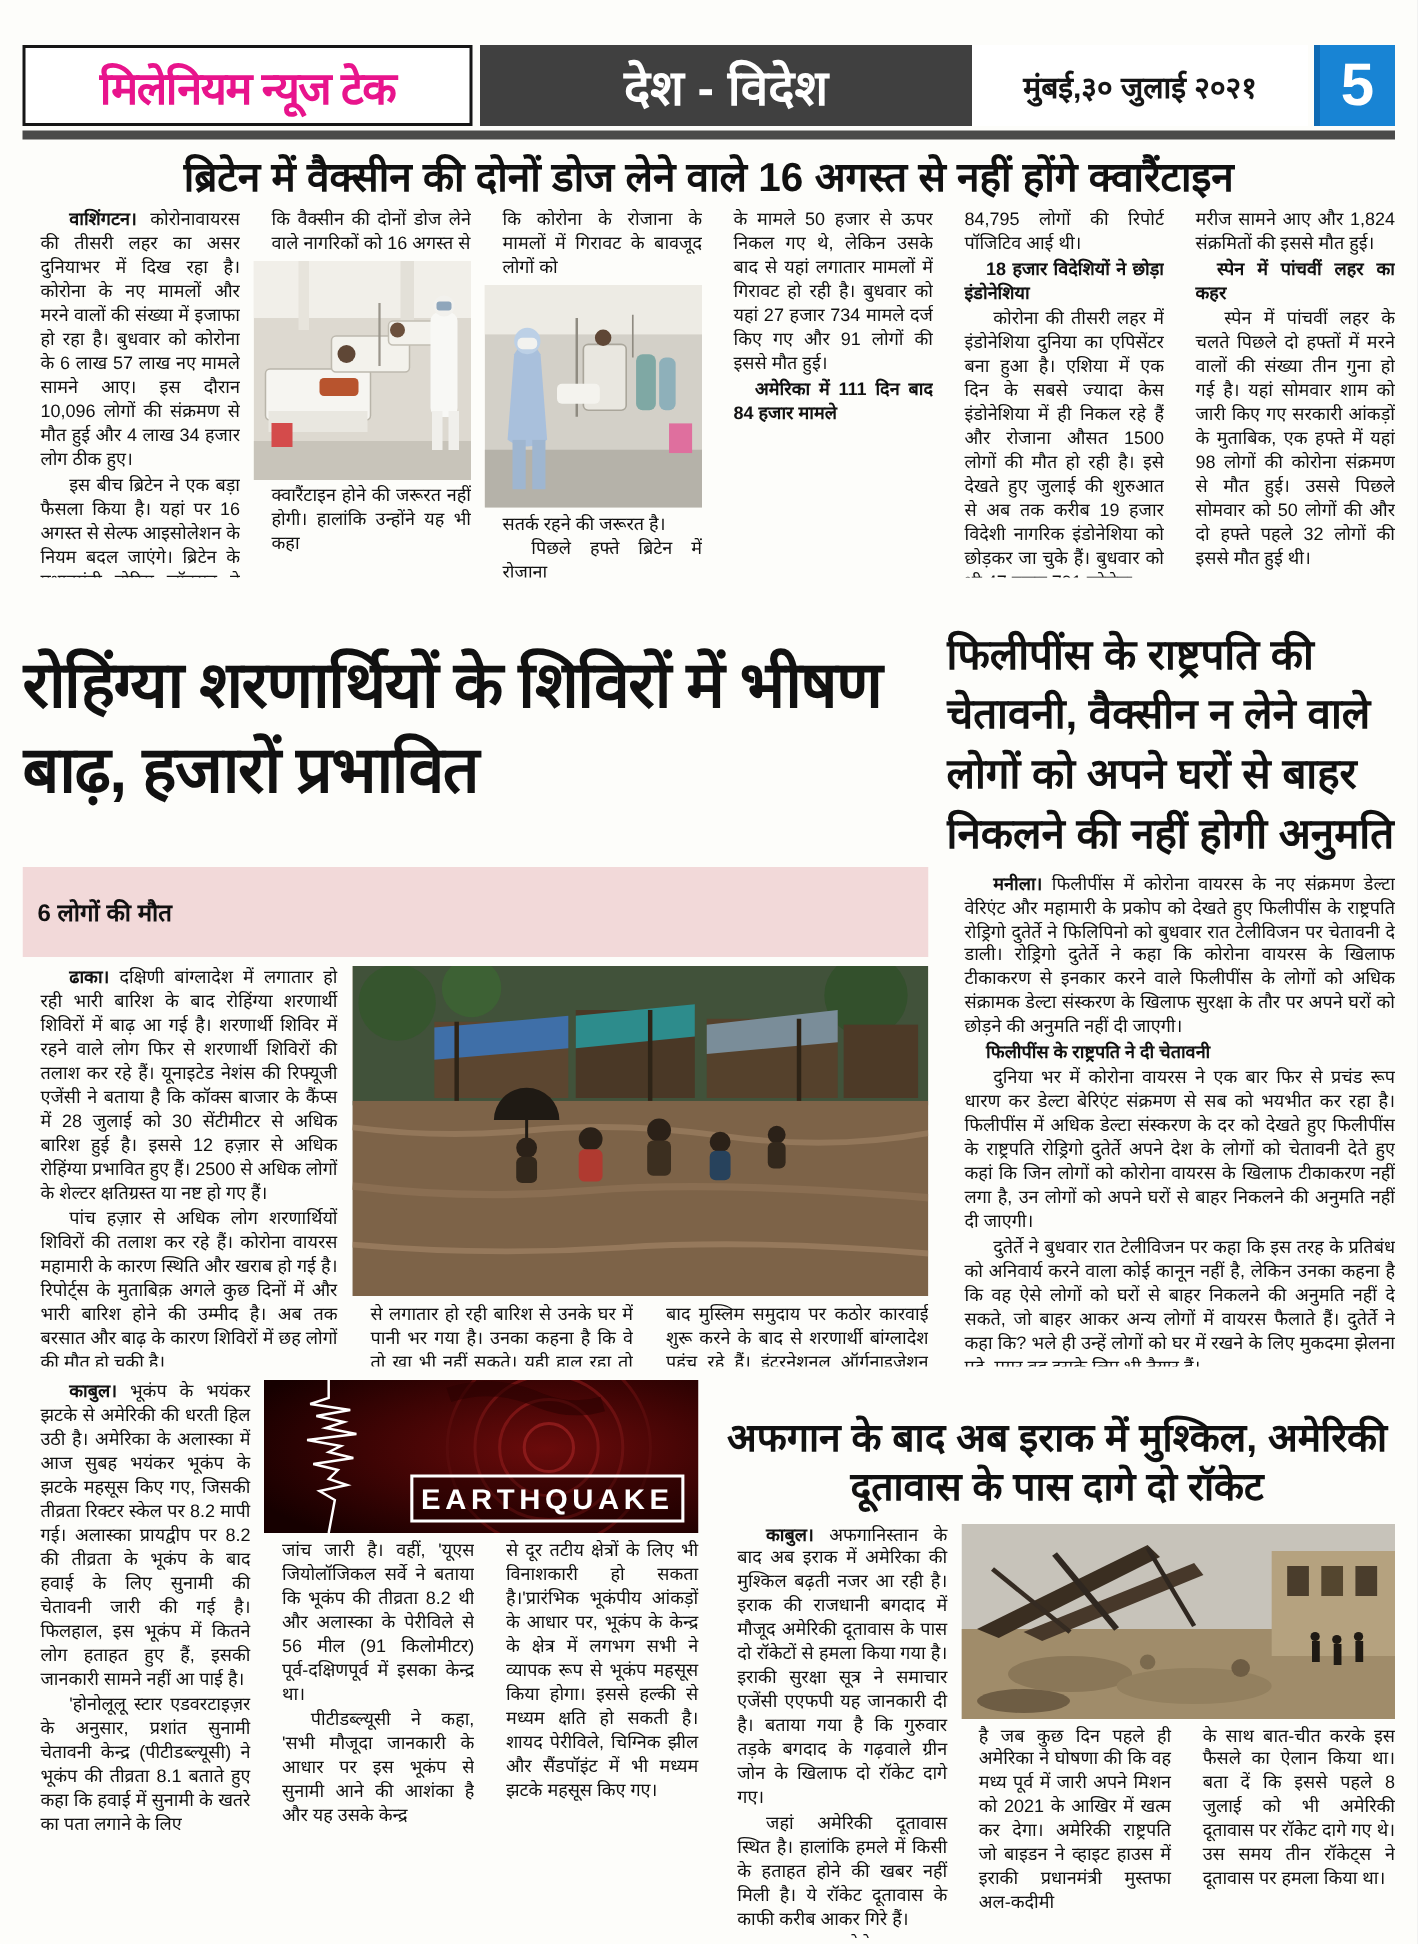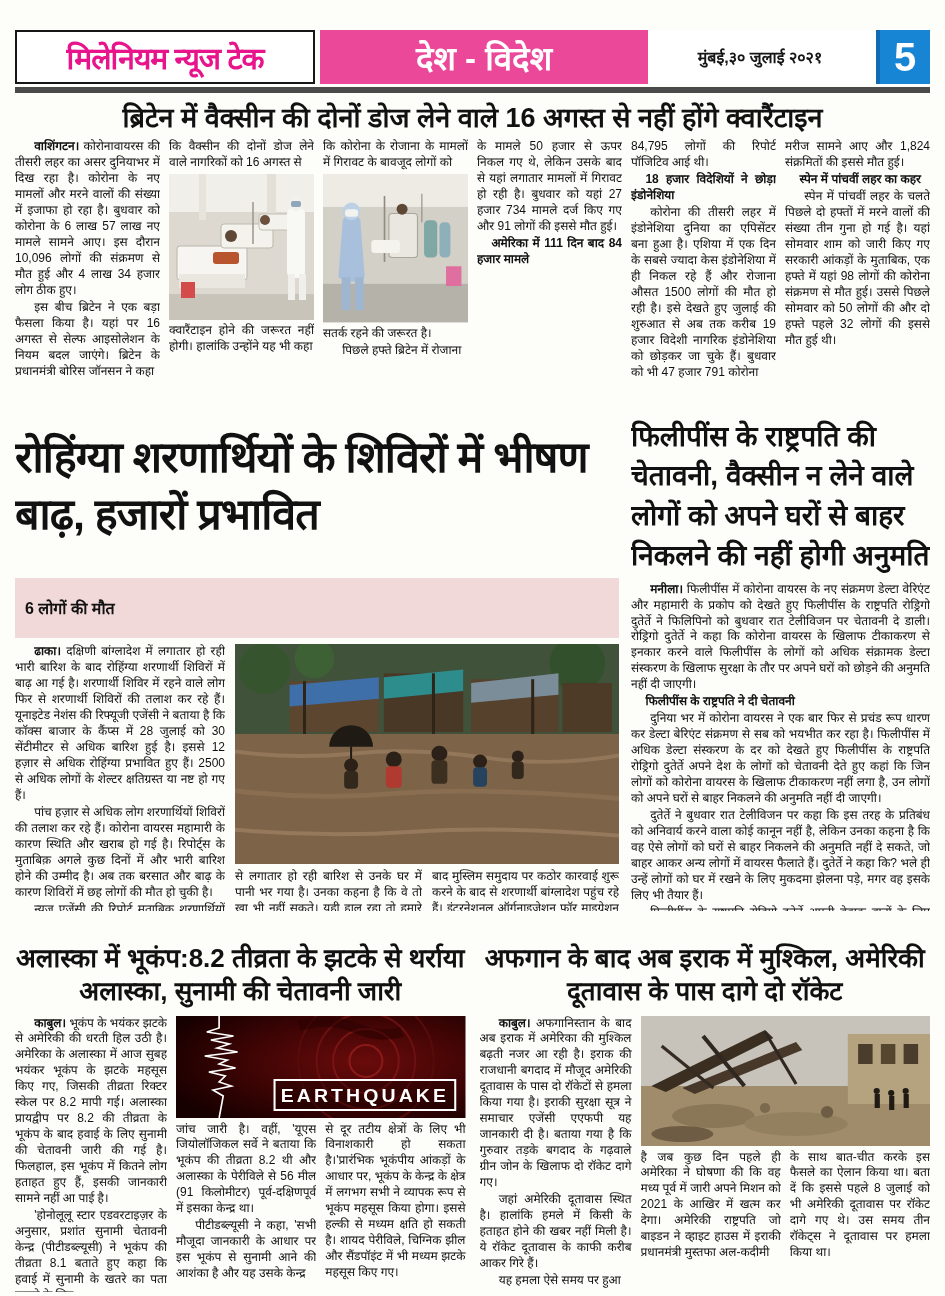--- a/index.html
+++ b/index.html
@@ -11,38 +11,38 @@
   .inner { padding:30px 15px 0 15px; }
 
   
   .masthead { display:flex; align-items:stretch; height:54px; }
   .brand {
     width:296px; border:2.5px solid #161616; background:#fff;
     display:flex; align-items:center; justify-content:center;
     font-size:30px; font-weight:bold; color:#e8148c; letter-spacing:-1px;
   }
   .section-bar {
-    flex:1; background:#ec4899; color:#fff; margin-left:5px;
+    flex:1; background:#404040; color:#fff; margin-left:5px;
     display:flex; align-items:center; justify-content:center;
     font-size:33px; font-weight:bold;
   }
   .edition {
     width:224px; background:#fff; display:flex; align-items:center; justify-content:center;
-    font-size:16px; font-weight:bold; color:#161616;
+    font-size:20px; font-weight:bold; color:#161616;
   }
   .pageno {
     width:50px; background:#1884d4; color:#fff; margin-left:4px;
     border-left:4px solid #0f6ab3;
     display:flex; align-items:center; justify-content:center;
     font-size:40px; font-weight:bold;
   }
   .header-rule { height:6px; background:#4a4a4a; margin-top:3px; }
 
   
-  p { margin:0 0 1px 0; font-size:12px; line-height:1.33; text-align:justify; }
+  p { margin:0 0 1px 12px; font-size:12px; line-height:1.33; text-align:justify; }
   .ind { text-indent:1.6em; }
   .subhead { font-weight:bold; text-indent:1.2em; }
   .lead b { font-weight:bold; }
 
   
   .h-britain { text-align:center; font-size:27px; font-weight:bold; line-height:1.2; margin:9px 0 5px; }
   .cols6 { display:flex; gap:9px; height:246px; }
   .cols6 .col { flex:1; overflow:hidden; }
   .photo { display:block; width:100%; margin:3px 0; }
 
@@ -225,21 +225,20 @@
         <p class="subhead">फिलीपींस के राष्ट्रपति ने दी चेतावनी</p>
         <p class="ind">दुनिया भर में कोरोना वायरस ने एक बार फिर से प्रचंड रूप धारण कर डेल्टा बेरिएंट संक्रमण से सब को भयभीत कर रहा है। फिलीपींस में अधिक डेल्टा संस्करण के दर को देखते हुए फिलीपींस के राष्ट्रपति रोड्रिगो दुतेर्ते अपने देश के लोगों को चेतावनी देते हुए कहां कि जिन लोगों को कोरोना वायरस के खिलाफ टीकाकरण नहीं लगा है, उन लोगों को अपने घरों से बाहर निकलने की अनुमति नहीं दी जाएगी।</p>
         <p class="ind">दुतेर्ते ने बुधवार रात टेलीविजन पर कहा कि इस तरह के प्रतिबंध को अनिवार्य करने वाला कोई कानून नहीं है, लेकिन उनका कहना है कि वह ऐसे लोगों को घरों से बाहर निकलने की अनुमति नहीं दे सकते, जो बाहर आकर अन्य लोगों में वायरस फैलाते हैं। दुतेर्ते ने कहा कि? भले ही उन्हें लोगों को घर में रखने के लिए मुकदमा झेलना पड़े, मगर वह इसके लिए भी तैयार हैं।</p>
         <p class="ind">फिलीपींस के राष्ट्रपति रोड्रिगो दुतेर्ते अपनी बेबाक बातों के लिए जाने जाते हैं। इसी बेबाकी के साथ उन्होंने जिन लोगों ने टीकाकरण नहीं करवाया है, उन पर टिप्पणी करते हुए कहा कि आप कभी भी मर सकते हैं। एक और सत्य यह भी है कि फिलीपींस टीके की कमी को लेकर पहले से ही जूझ रहा है।</p>
       </section>
     </div>
 
     <div class="bottom">
 
       <section class="b-art">
-        <h2 class="h-small">अलास्का में भूकंप:8.2 तीव्रता के झटके से थर्राया अलास्का, सुनामी की चेतावनी जारी</h2>
         <div class="b-body">
           <div class="b-c1">
             <p class="lead ind"><b>काबुल।</b> <span>भूकंप के भयंकर झटके से अमेरिकी की धरती हिल उठी है। अमेरिका के अलास्का में आज सुबह भयंकर भूकंप के झटके महसूस किए गए, जिसकी तीव्रता रिक्टर स्केल पर 8.2 मापी गई। अलास्का प्रायद्वीप पर 8.2 की तीव्रता के भूकंप के बाद हवाई के लिए सुनामी की चेतावनी जारी की गई है। फिलहाल, इस भूकंप में कितने लोग हताहत हुए हैं, इसकी जानकारी सामने नहीं आ पाई है।</span></p>
             <p class="ind">'होनोलूलू स्टार एडवरटाइज़र के अनुसार, प्रशांत सुनामी चेतावनी केन्द्र (पीटीडब्ल्यूसी) ने भूकंप की तीव्रता 8.1 बताते हुए कहा कि हवाई में सुनामी के खतरे का पता लगाने के लिए</p>
           </div>
           <div class="b-right">
             <svg class="quake" viewBox="0 0 282 102" preserveAspectRatio="none">
               <defs>
                 <radialGradient id="qg" cx="65%" cy="45%" r="75%">
                   <stop offset="0%" stop-color="#6a0b0b"></stop>

